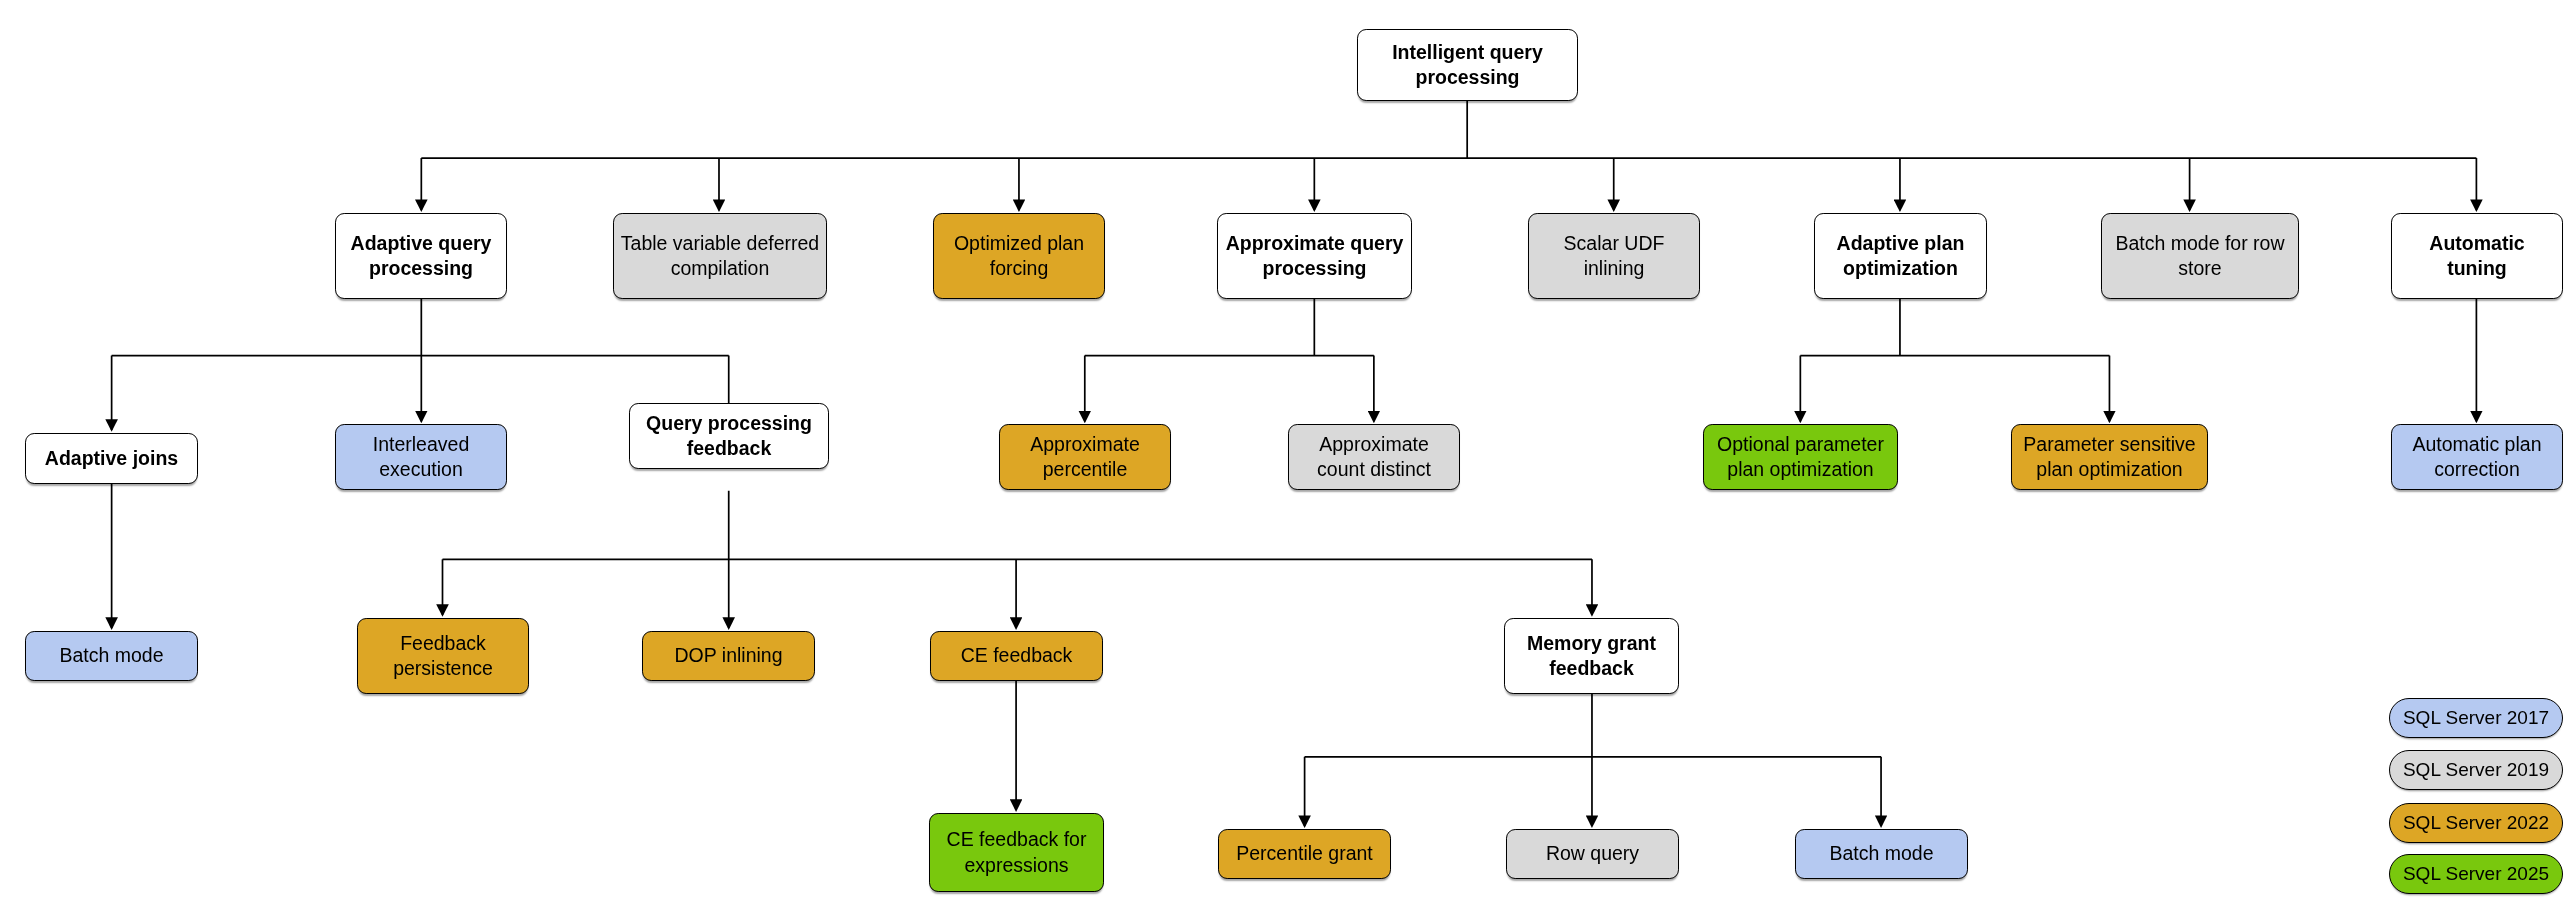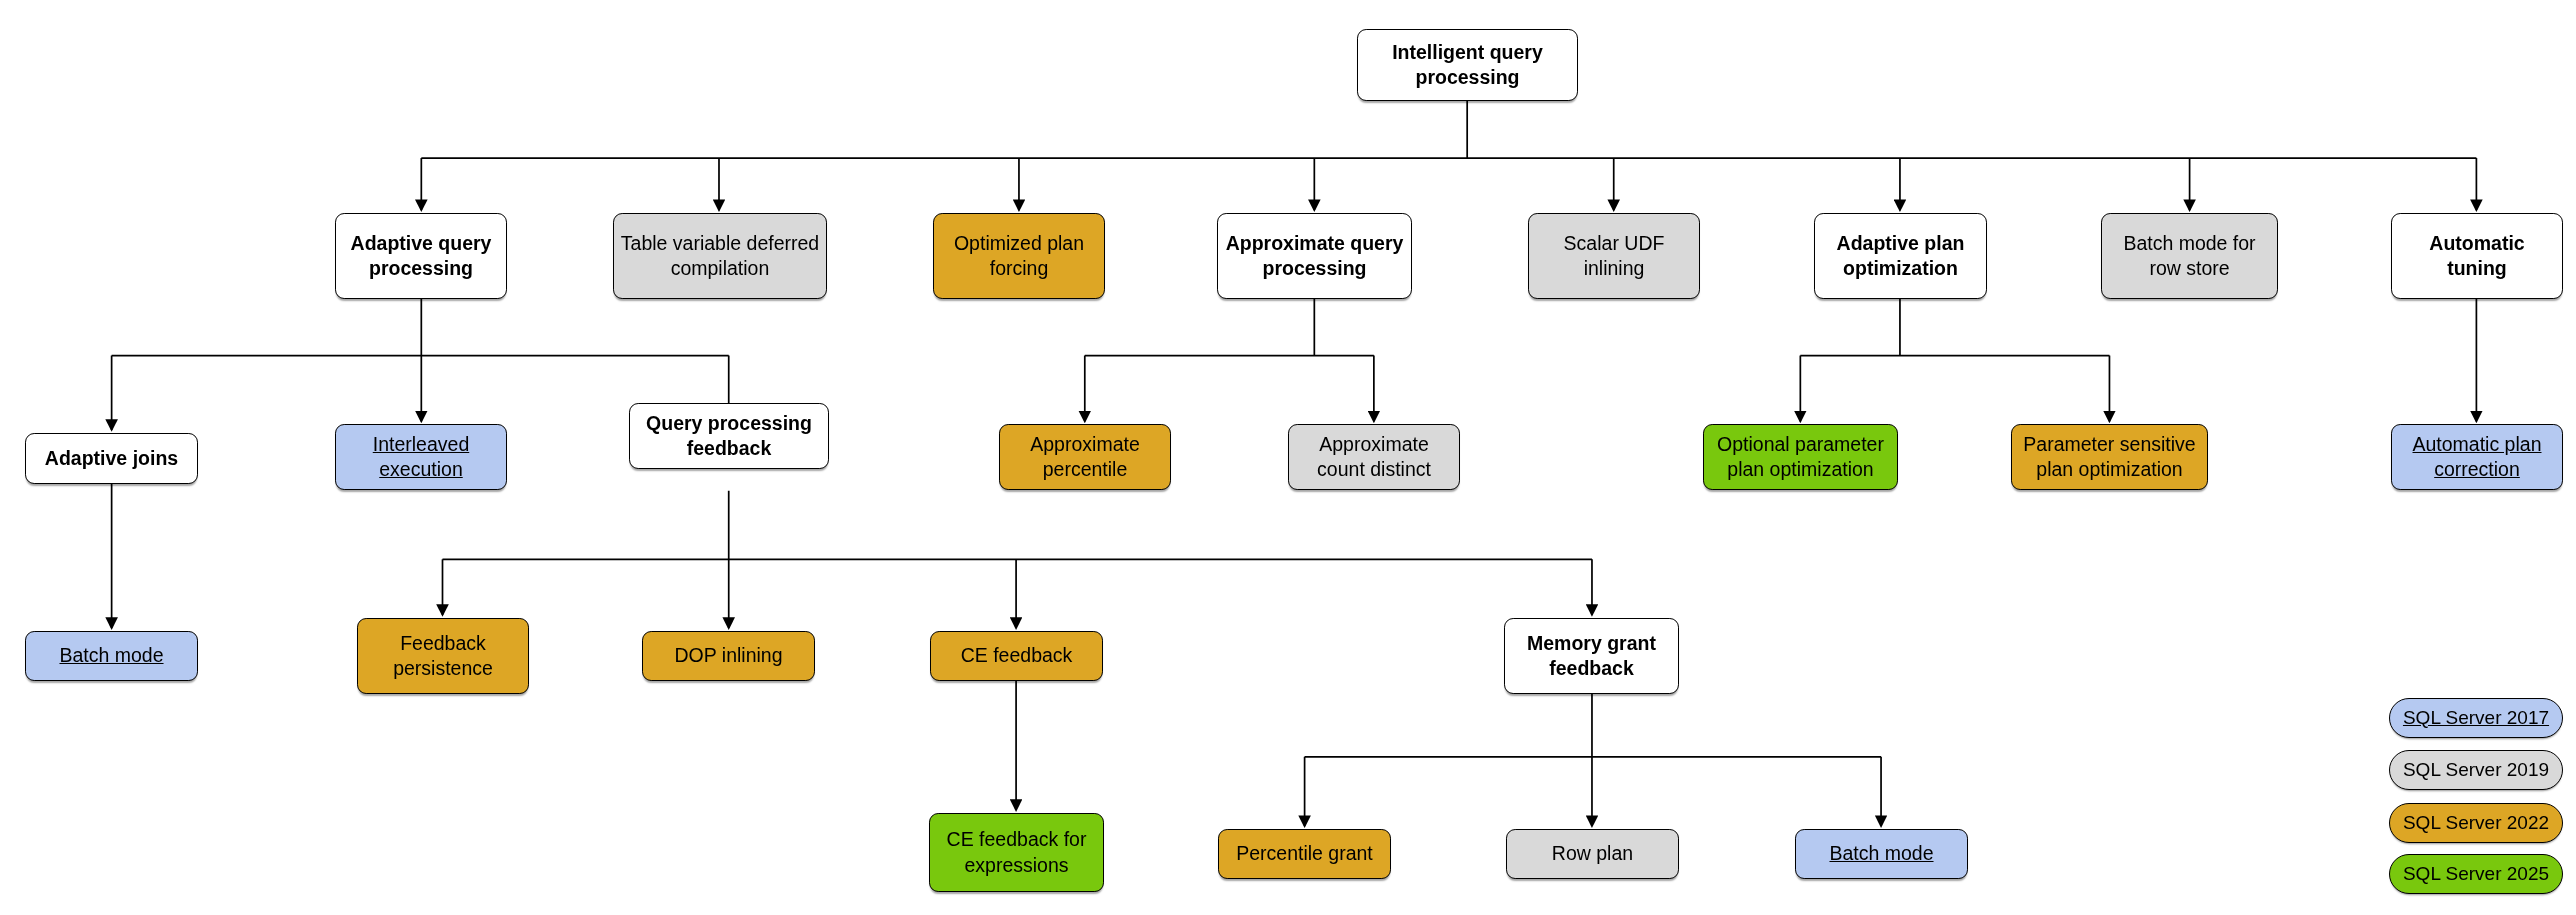--- a/index.html
+++ b/index.html
@@ -12,21 +12,21 @@
   #wires .arr{stroke:#000;stroke-width:3px;fill:none;marker-end:url(#arrowhead);}
   .node{
     position:absolute;box-sizing:border-box;
     border:1.7px solid #000;border-radius:9.2px;
     display:flex;align-items:center;justify-content:center;
     text-align:center;font-size:19.5px;line-height:1.30;padding:2.3px 5.7px;
     background:var(--category_fill,#fff);
     box-shadow:0 2.3px 1.7px -1.1px rgba(0,0,0,.35);
   }
   .cat{font-weight:bold;}
-  .v2017{background:var(--sql2017,#b5c9f1);text-decoration:underline;}
+  .v2017{background:var(--sql2017,#b5c9f1);}
   .v2019{background:var(--sql2019,#d9d9d9);}
   .v2022{background:var(--sql2022,#dda625);}
   .v2025{background:var(--sql2025,#79c80d);}
   .pill{border-radius:20.6px;font-size:19px;white-space:nowrap;padding:1.1px 4.6px;}
 </style>
 </head>
 <body>
 
 <div id="canvas">
 
@@ -80,41 +80,41 @@
   </svg>
 
   <div class="node cat" style="left:1357px;top:29px;width:221px;height:72px">Intelligent query processing</div>
 
   <div class="node cat" style="left:335px;top:213px;width:172px;height:86px">Adaptive query processing</div>
   <div class="node v2019" style="left:613px;top:213px;width:214px;height:86px">Table variable deferred compilation</div>
   <div class="node v2022" style="left:933px;top:213px;width:172px;height:86px">Optimized plan forcing</div>
   <div class="node cat" style="left:1217px;top:213px;width:195px;height:86px">Approximate query processing</div>
   <div class="node v2019" style="left:1528px;top:213px;width:172px;height:86px">Scalar UDF inlining</div>
   <div class="node cat" style="left:1814px;top:213px;width:173px;height:86px">Adaptive plan optimization</div>
-  <div class="node v2019" style="left:2101px;top:213px;width:177px;height:86px">Batch mode for row store</div>
+  <div class="node v2019" style="left:2101px;top:213px;width:198px;height:86px">Batch mode for row store</div>
   <div class="node cat" style="left:2391px;top:213px;width:172px;height:86px">Automatic tuning</div>
 
   <div class="node cat" style="left:25px;top:433px;width:173px;height:51px">Adaptive joins</div>
   <div class="node v2017" style="left:335px;top:424px;width:172px;height:66px">Interleaved execution</div>
   <div class="node cat" style="left:629px;top:403px;width:200px;height:66px">Query processing feedback</div>
   <div class="node v2022" style="left:999px;top:424px;width:172px;height:66px">Approximate percentile</div>
   <div class="node v2019" style="left:1288px;top:424px;width:172px;height:66px">Approximate count distinct</div>
   <div class="node v2025" style="left:1703px;top:424px;width:195px;height:66px">Optional parameter plan optimization</div>
   <div class="node v2022" style="left:2011px;top:424px;width:197px;height:66px">Parameter sensitive plan optimization</div>
   <div class="node v2017" style="left:2391px;top:424px;width:172px;height:66px">Automatic plan correction</div>
 
   <div class="node v2017" style="left:25px;top:631px;width:173px;height:50px">Batch mode</div>
   <div class="node v2022" style="left:357px;top:618px;width:172px;height:76px">Feedback persistence</div>
   <div class="node v2022" style="left:642px;top:631px;width:173px;height:50px">DOP inlining</div>
   <div class="node v2022" style="left:930px;top:631px;width:173px;height:50px">CE feedback</div>
   <div class="node cat" style="left:1504px;top:618px;width:175px;height:76px">Memory grant feedback</div>
 
   <div class="node v2025" style="left:929px;top:813px;width:175px;height:79px">CE feedback for expressions</div>
   <div class="node v2022" style="left:1218px;top:829px;width:173px;height:50px">Percentile grant</div>
-  <div class="node v2019" style="left:1506px;top:829px;width:173px;height:50px">Row plan</div>
+  <div class="node v2019" style="left:1506px;top:829px;width:173px;height:50px">Row query</div>
   <div class="node v2017" style="left:1795px;top:829px;width:173px;height:50px">Batch mode</div>
 
   <div>
     <div class="node pill v2017" style="left:2389px;top:698px;width:174px;height:40px">SQL Server 2017</div>
     <div class="node pill v2019" style="left:2389px;top:750px;width:174px;height:40px">SQL Server 2019</div>
     <div class="node pill v2022" style="left:2389px;top:803px;width:174px;height:40px">SQL Server 2022</div>
     <div class="node pill v2025" style="left:2389px;top:854px;width:174px;height:40px">SQL Server 2025</div>
   </div>
 
 </div>

